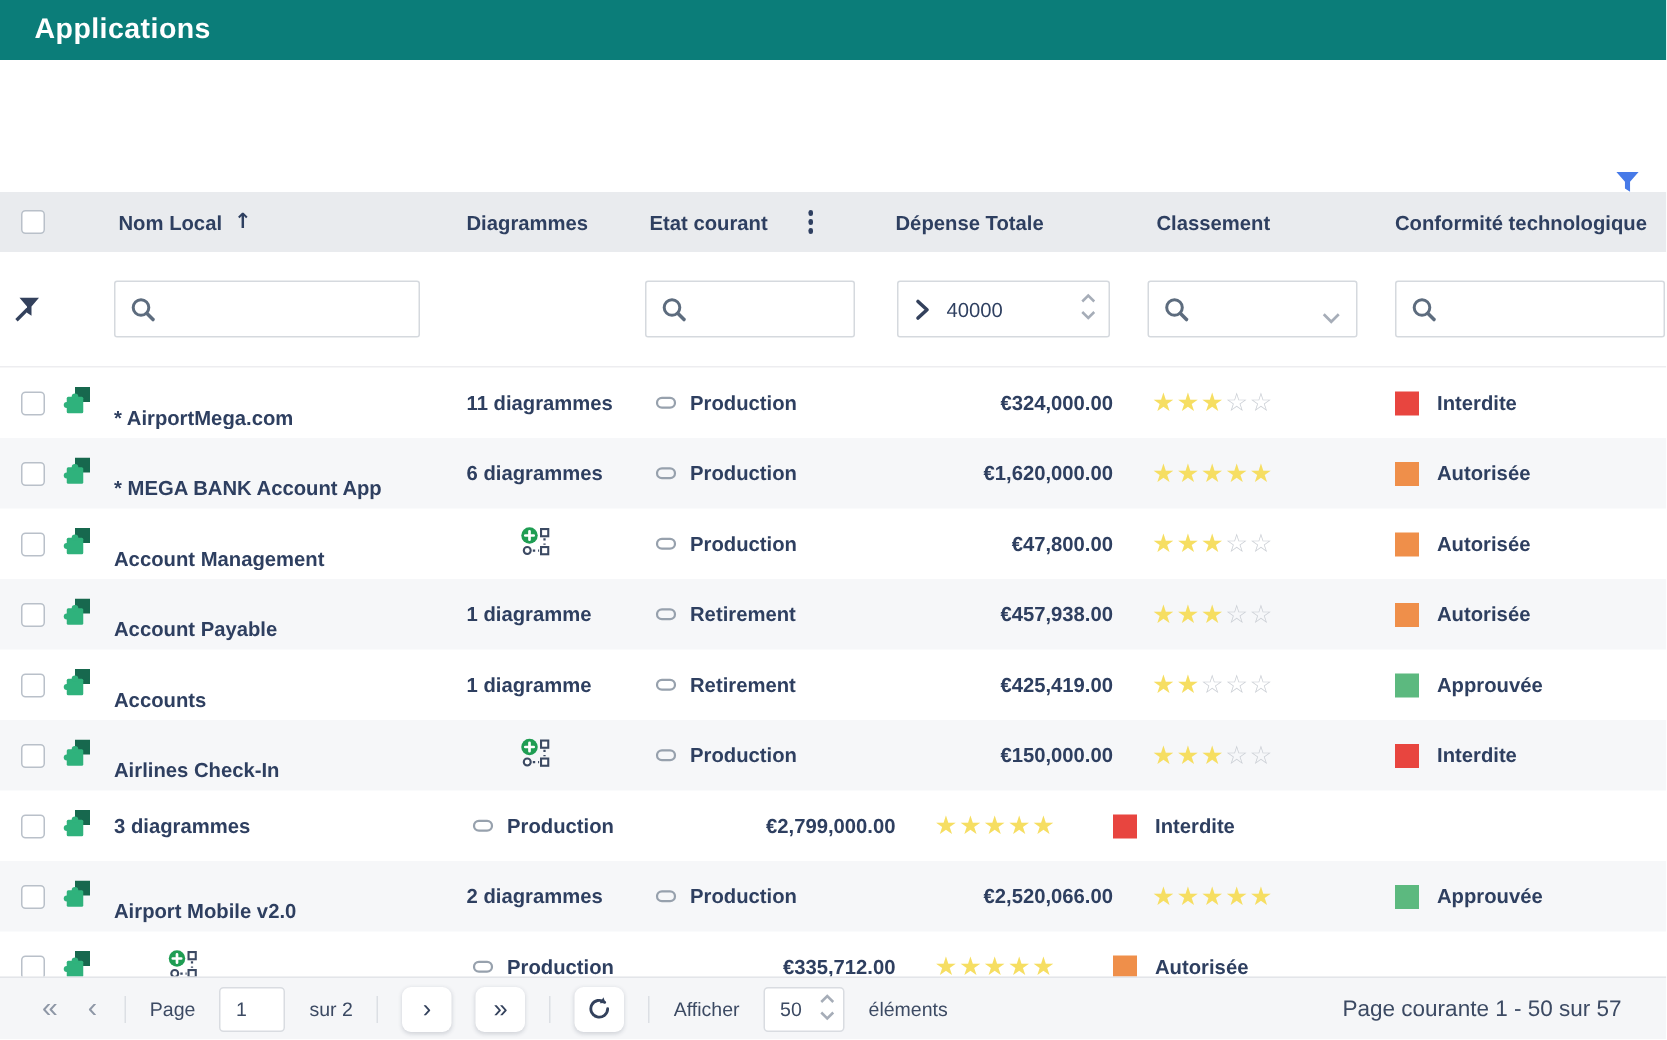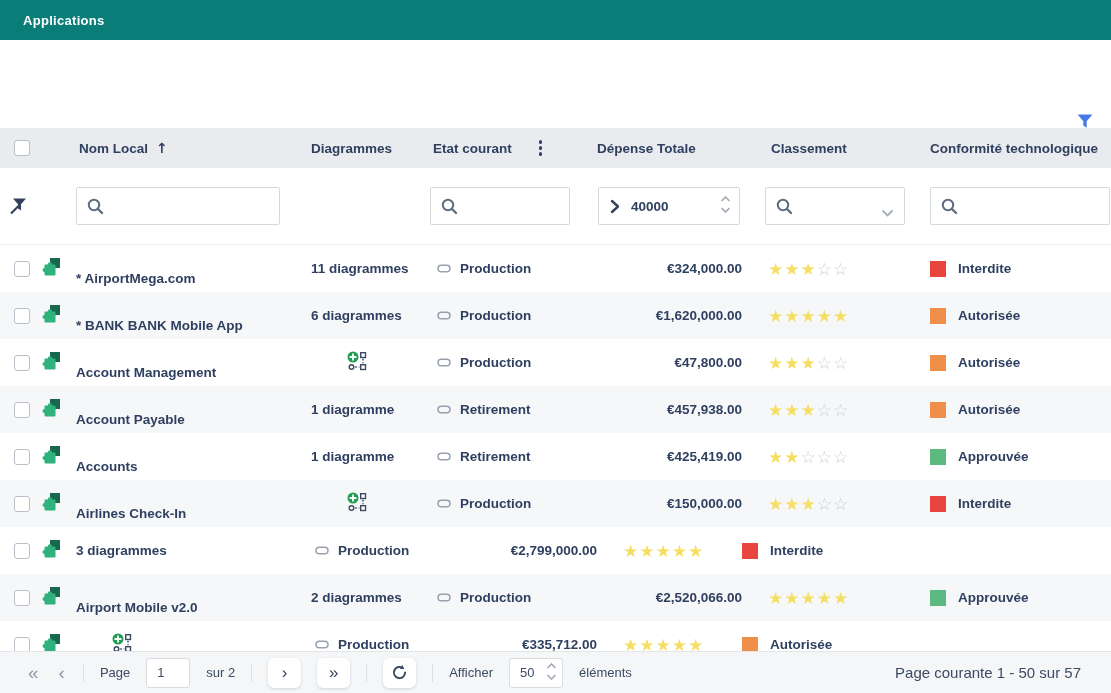--- a/index.html
+++ b/index.html
@@ -2,21 +2,21 @@
 <html><head>
 <meta charset="utf-8">
 <style>
   * { box-sizing: border-box; margin: 0; padding: 0; }
   html,body { width: 1111px; height: 693px; }
   body { font-family: "Liberation Sans", sans-serif; background: #fff; }
   .screen { position: relative; width: 1111px; height: 693px; overflow: hidden; background: #fff; }
 
   
   .app-bar { height: 40px; background: #0b7d79; display: flex; align-items: center; padding: 0 23px; }
-  .app-bar .title { color: #fff; font-size: 13px; font-weight: 700; letter-spacing: .3px; }
+  .app-bar .title { color: #fff; font-size: 19px; font-weight: 700; letter-spacing: .3px; }
 
   
   .toolbar { height: 88px; position: relative; background: #fff; }
   .toolbar .filter-btn { position: absolute; right: 15px; top: 70px; width: 22px; height: 22px;
     display: flex; align-items: center; justify-content: center; cursor: pointer; background: none; border: none; }
 
   
   .grid { display: grid; grid-template-columns: 40px 36px 235px 122px 164px 145px 188px 191px; align-items: center; }
 
   
@@ -40,21 +40,21 @@
     display: flex; align-items: center; }
   .f-input .mag { position: absolute; left: 10px; top: 10px; }
   .f-input input { border: none; outline: none; width: 100%; height: 100%; padding-left: 34px;
     font-family: "Liberation Sans", sans-serif; font-size: 13.5px; color: #2e3f60; background: transparent; }
   .w-name  { width: 204px; }
   .w-state { width: 140px; margin-left: -3px; }
   .w-spend { width: 142px; margin-left: 1px; }
   .w-rating { width: 140px; margin-left: 23px; }
   .w-conf  { width: 180px; }
   .gt-icon { margin-left: 11px; display: flex; }
-  .spend-input { padding-left: 11px !important; font-weight: 700; }
+  .spend-input { padding-left: 11px !important; font-weight: 400; }
   .spin { position: absolute; right: 8px; top: 7px; display: flex; flex-direction: column; gap: 3px; cursor: pointer; }
   .dd-chevron { position: absolute; right: 10px; top: 15px; cursor: pointer; }
 
   
   .rows { }
   .row { height: 47px; font-size: 13.5px; color: #2e3f60; cursor: pointer; }
   .row.alt { background: #f6f7f9; }
   .c-check { padding-left: 14px; }
   .c-icon { padding-left: 2px; display: flex; }
   .c-name { font-weight: 700; white-space: nowrap; overflow: hidden; margin-top: 20px; }
@@ -241,21 +241,21 @@
       <div class="cell c-icon">
         <span>
           <svg width="18" height="18" viewBox="0 0 18 18">
             <rect x="8" y="0" width="10" height="10" fill="#17684e"></rect>
             <rect x="2.5" y="6.5" width="11" height="11" rx="1" fill="#2fb27c"></rect>
             <circle cx="2.5" cy="12" r="2" fill="#2fb27c"></circle>
             <circle cx="8" cy="6.5" r="2.2" fill="#2fb27c"></circle>
           </svg>
         </span>
       </div>
-      <div class="cell c-name">* BANK BANK Mobile App</div>
+      <div class="cell c-name">* MEGA BANK Account App</div>
       <div class="cell c-diag">
         <span>6 diagrammes</span>
         
       </div>
       <div class="cell c-state">
         <span>
           <svg width="14" height="9" viewBox="0 0 14 9">
               <rect x="1" y="1.2" width="12" height="6.6" rx="3.3" fill="none" stroke="#97a1ad" stroke-width="1.5"></rect>
             </svg>
         </span>

